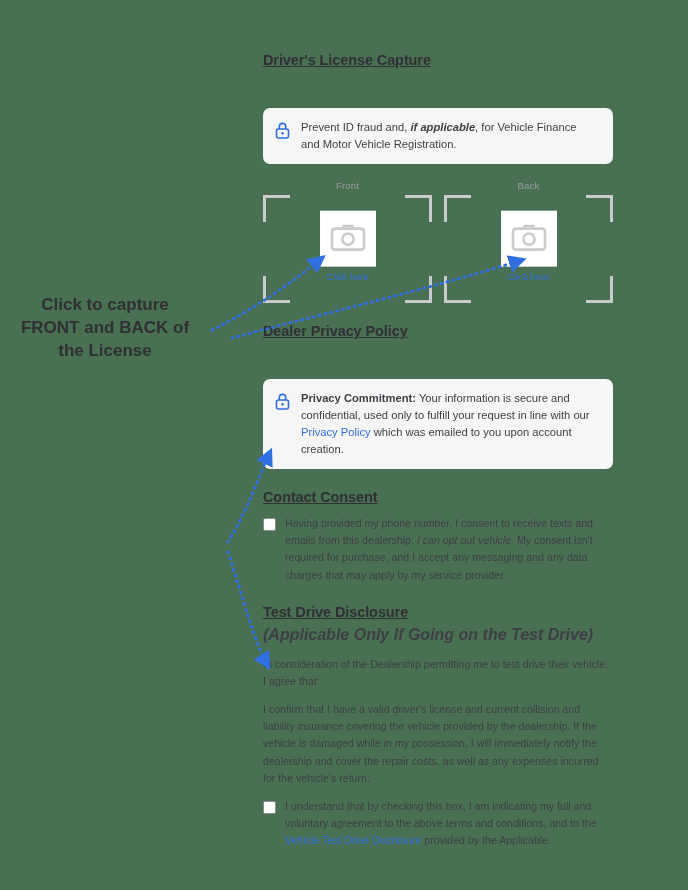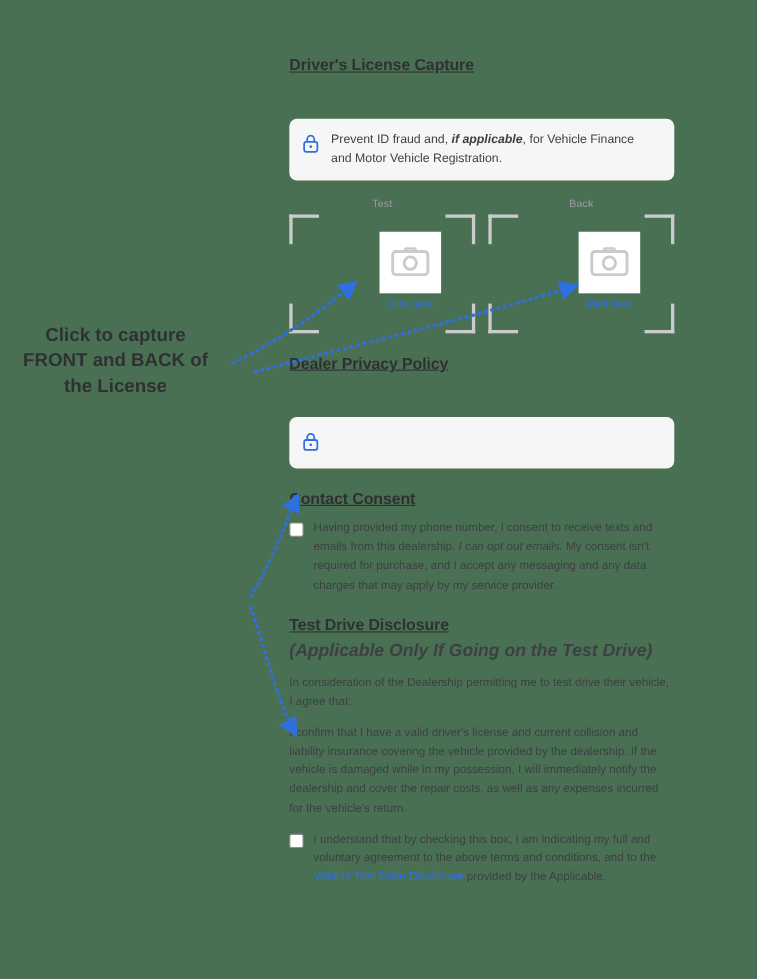--- a/index.html
+++ b/index.html
@@ -49,21 +49,21 @@
     position:absolute;width:24px;height:24px;
     border:3px solid #c9cbcd;
   }
   .corner.tl{left:0;top:0;border-right:none;border-bottom:none;}
   .corner.tr{right:0;top:0;border-left:none;border-bottom:none;}
   .corner.bl{left:0;bottom:0;border-right:none;border-top:none;}
   .corner.br{right:0;bottom:0;border-left:none;border-top:none;}
   .cap-inner{
     position:absolute;left:50%;top:50%;
     transform:translate(-50%,-54%);
-    display:flex;flex-direction:column;align-items:center;margin-left:25px;
+    display:flex;flex-direction:column;align-items:center;
   }
   .cam-box{
     width:56px;height:56px;background:#ffffff;
     display:flex;align-items:center;justify-content:center;
   }
   .click-here{
     font-size:9.5px;color:#2f6fe0;margin-top:4px;
     text-decoration:none;
   }
 
@@ -114,21 +114,21 @@
         </svg>
       </span>
       <div class="txt">
         <span>Prevent ID fraud and, </span><b><i>if applicable</i></b><span>, for Vehicle Finance and Motor Vehicle Registration.</span>
       </div>
     </div>
 
     <div class="captures">
 
       <div class="cap-wrap">
-        <div class="cap-label">Test</div>
+        <div class="cap-label">Front</div>
         <div class="cap-frame">
           <span class="corner tl"></span>
           <span class="corner tr"></span>
           <span class="corner bl"></span>
           <span class="corner br"></span>
           <div class="cap-inner">
             <div class="cam-box">
               <svg width="38" height="32" viewBox="0 0 38 32">
                 <path d="M13.5 6 L14.8 3.2 h8.4 L24.5 6" fill="none" stroke="#c9cbcd" stroke-width="2.4" stroke-linejoin="round"></path>
                 <rect x="3" y="6" width="32" height="21" rx="3" fill="none" stroke="#c9cbcd" stroke-width="2.6"></rect>
@@ -165,29 +165,32 @@
     <div class="blk">
       <h2 class="section-title">Dealer Privacy Policy</h2>
       <div class="info-box">
         <span class="lock-ico">
           <svg width="15" height="17" viewBox="0 0 15 17">
             <rect x="1.5" y="7" width="12" height="9" rx="2" fill="none" stroke="#2f6fe0" stroke-width="1.6"></rect>
             <path d="M4.3 7 V4.6 a3.2 3.2 0 0 1 6.4 0 V7" fill="none" stroke="#2f6fe0" stroke-width="1.6"></path>
             <circle cx="7.5" cy="11.3" r="1.2" fill="#2f6fe0"></circle>
           </svg>
         </span>
+        <div class="txt">
+          <b>Privacy Commitment:</b><span> Your information is secure and confidential, used only to fulfill your request in line with our </span><a class="link" href="#">Privacy Policy</a><span> which was emailed to you upon account creation.</span>
+        </div>
       </div>
     </div>
 
     <div class="blk">
       <h2 class="section-title">Contact Consent</h2>
       <div class="chk-row">
         <span class="chk"></span>
         <div class="chk-txt">
-          <span>Having provided my phone number, I consent to receive texts and emails from this dealership. </span><i>I can opt out emails.</i><span> My consent isn't required for purchase, and I accept any messaging and any data charges that may apply by my service provider.</span>
+          <span>Having provided my phone number, I consent to receive texts and emails from this dealership. </span><i>I can opt out vehicle.</i><span> My consent isn't required for purchase, and I accept any messaging and any data charges that may apply by my service provider.</span>
         </div>
       </div>
     </div>
 
     <div class="blk">
       <h2 class="section-title">Test Drive Disclosure</h2>
       <div class="sub-italic">(Applicable Only If Going on the Test Drive)</div>
       <p class="para">In consideration of the Dealership permitting me to test drive their vehicle, I agree that:</p>
       <p class="para">I confirm that I have a valid driver's license and current collision and liability insurance covering the vehicle provided by the dealership. If the vehicle is damaged while in my possession, I will immediately notify the dealership and cover the repair costs, as well as any expenses incurred for the vehicle's return.</p>
 

